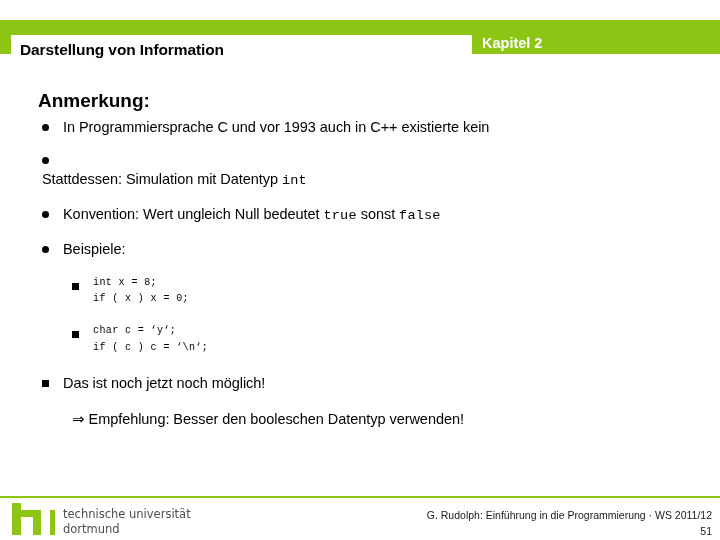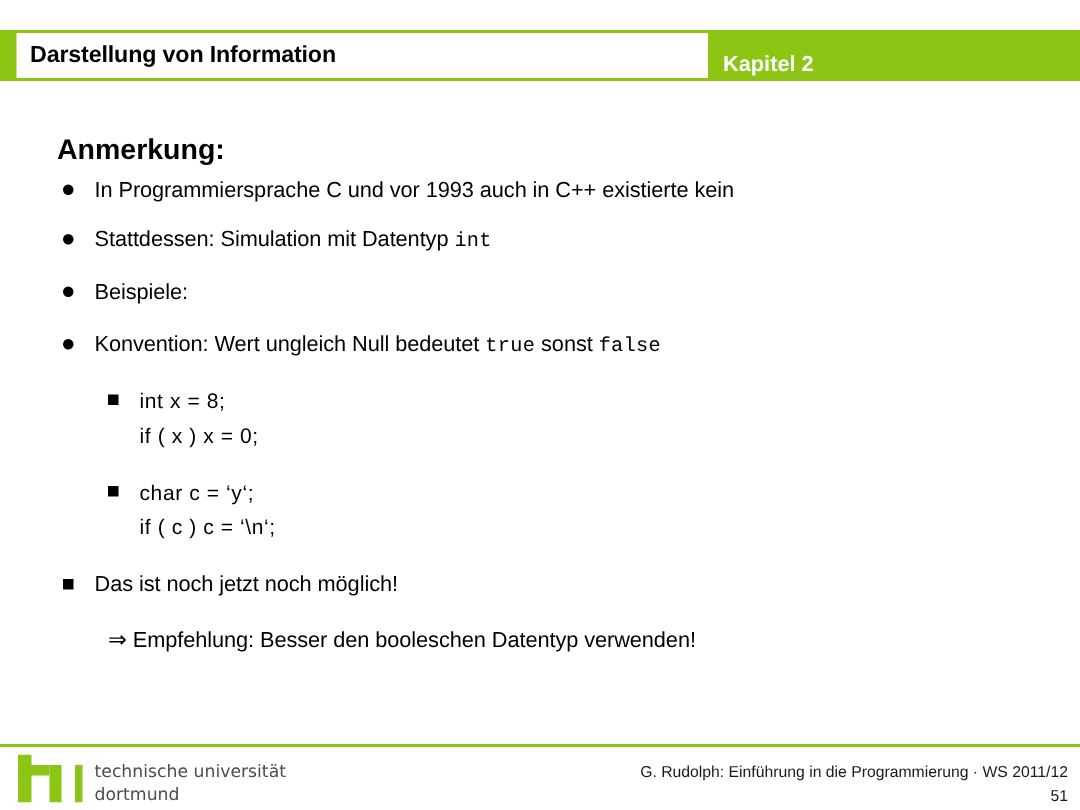--- a/index.html
+++ b/index.html
@@ -23,21 +23,21 @@
     left: 0;
     top: 20px;
     width: 720px;
     height: 34px;
     background: #8cc513;
     box-sizing: border-box;
   }
   .header-title-box {
     position: absolute;
     left: 11px;
-    top: 2px;
+    top: 15px;
     width: 461px;
     height: 30px;
     background: #ffffff;
     box-sizing: border-box;
     display: flex;
     align-items: center;
   }
   .header-title {
     font-size: 15.5px;
     font-weight: bold;
@@ -119,22 +119,22 @@
 
   .lvl1 { margin-left: 42px; }
   .lvl2 { margin-left: 72px; }
 
   .mono {
     font-family: "Liberation Mono", "DejaVu Sans Mono", monospace;
     font-size: 13.5px;
     letter-spacing: 0.2px;
   }
   .code-block {
-    font-family: Liberation Sans, sans-serif;
-    font-size: 14px;
+    font-family: Liberation Mono, monospace;
+    font-size: 10px;
     line-height: 1.62;
     letter-spacing: 0.4px;
     white-space: pre;
   }
 
   .arrow-line {
     position: relative;
     margin-left: 72px;
     font-size: 14.5px;
     letter-spacing: -0.05px;
@@ -201,33 +201,33 @@
 
   <div class="bullets">
 
     <div class="bullet-row lvl1" style="margin-bottom:14px;">
       <span class="bullet-marker"><span class="dot"></span></span>
       <span class="bullet-text">
         <span>In Programmiersprache C und vor 1993 auch in C++ existierte kein</span><br>
       </span>
     </div>
 
+    <div class="bullet-row lvl1" style="margin-bottom:15px;flex-direction:column;">
+      <span class="bullet-marker"><span class="dot"></span></span>
+      <span class="bullet-text"><span>Stattdessen: Simulation mit Datentyp </span><span class="mono">int</span></span>
+    </div>
+
     <div class="bullet-row lvl1" style="margin-bottom:15px;">
       <span class="bullet-marker"><span class="dot"></span></span>
-      <span class="bullet-text"><span>Stattdessen: Simulation mit Datentyp </span><span class="mono">int</span></span>
+      <span class="bullet-text"><span>Konvention: Wert ungleich Null bedeutet </span><span class="mono">true</span><span> sonst </span><span class="mono">false</span></span>
     </div>
 
     <div class="bullet-row lvl1" style="margin-bottom:16px;">
       <span class="bullet-marker"><span class="dot"></span></span>
       <span class="bullet-text">Beispiele:</span>
-    </div>
-
-    <div class="bullet-row lvl1" style="margin-bottom:15px;">
-      <span class="bullet-marker"><span class="dot"></span></span>
-      <span class="bullet-text"><span>Konvention: Wert ungleich Null bedeutet </span><span class="mono">true</span><span> sonst </span><span class="mono">false</span></span>
     </div>
 
     <div class="bullet-row lvl2" style="margin-bottom:16px;">
       <span class="bullet-marker" style="margin-top:2px;"><span class="square"></span></span>
       <span class="code-block"><span>int x = 8;</span><br><span>if ( x ) x = 0;</span></span>
     </div>
 
     <div class="bullet-row lvl2" style="margin-bottom:18px;">
       <span class="bullet-marker" style="margin-top:2px;"><span class="square"></span></span>
       <span class="code-block"><span>char c = ‘y‘;</span><br><span>if ( c ) c = ‘\n‘;</span></span>

